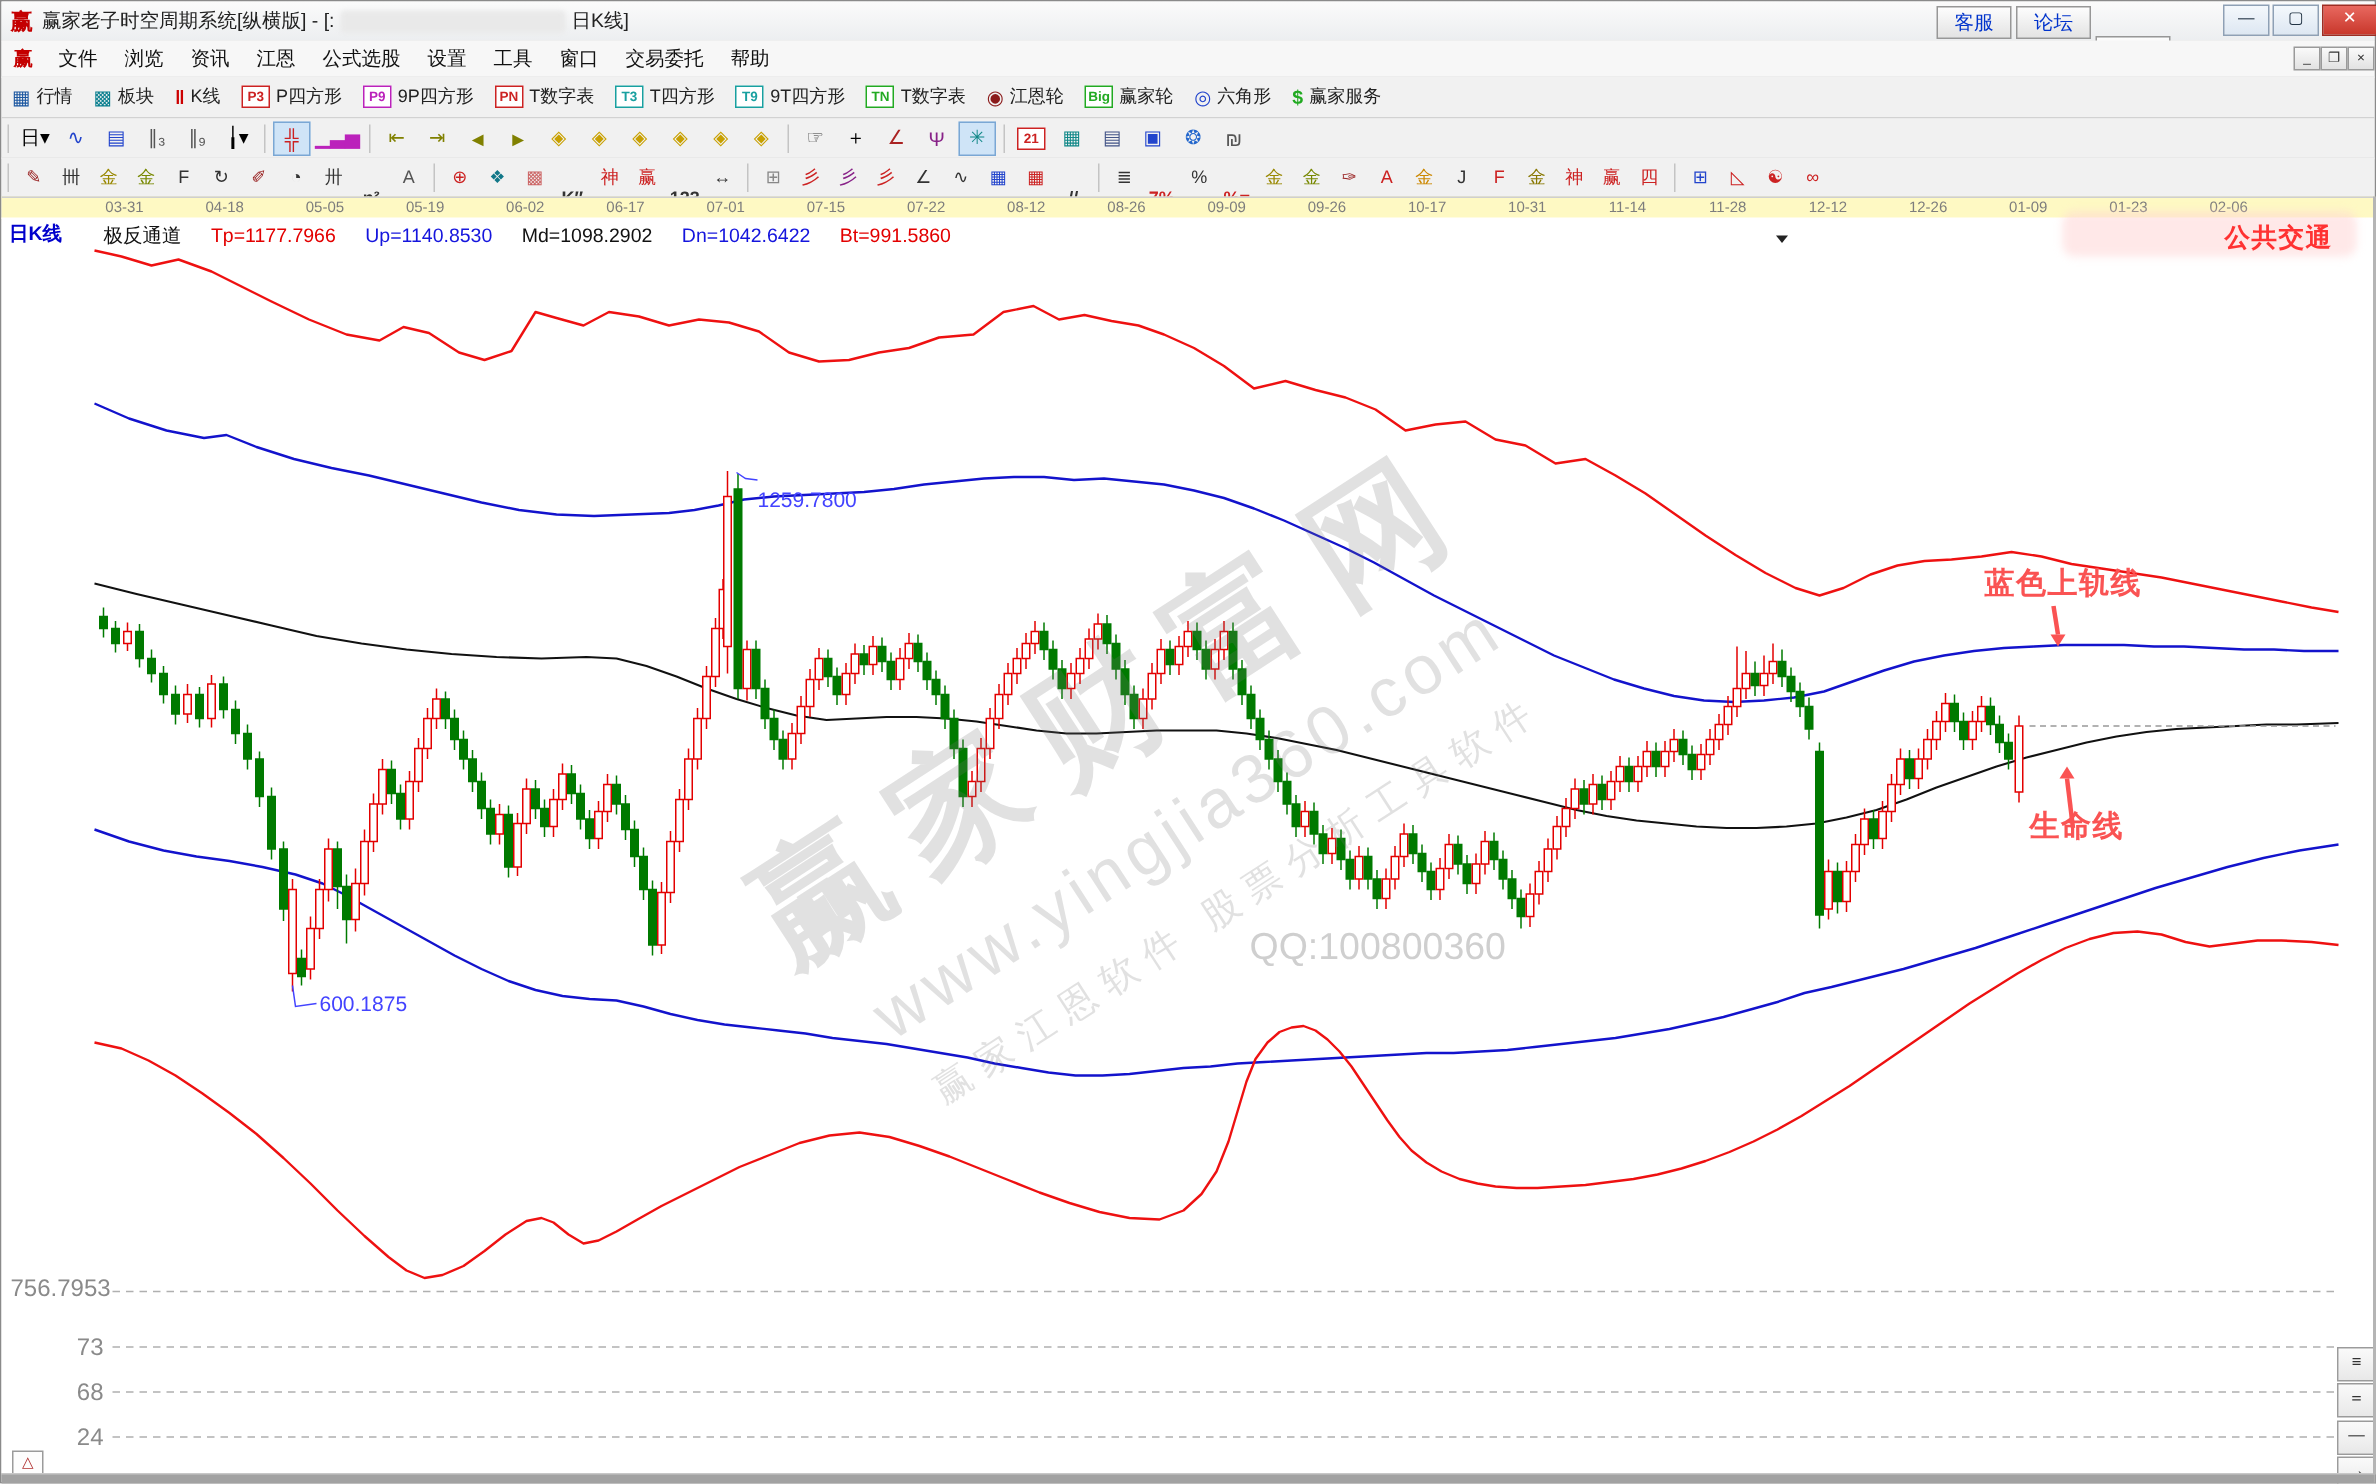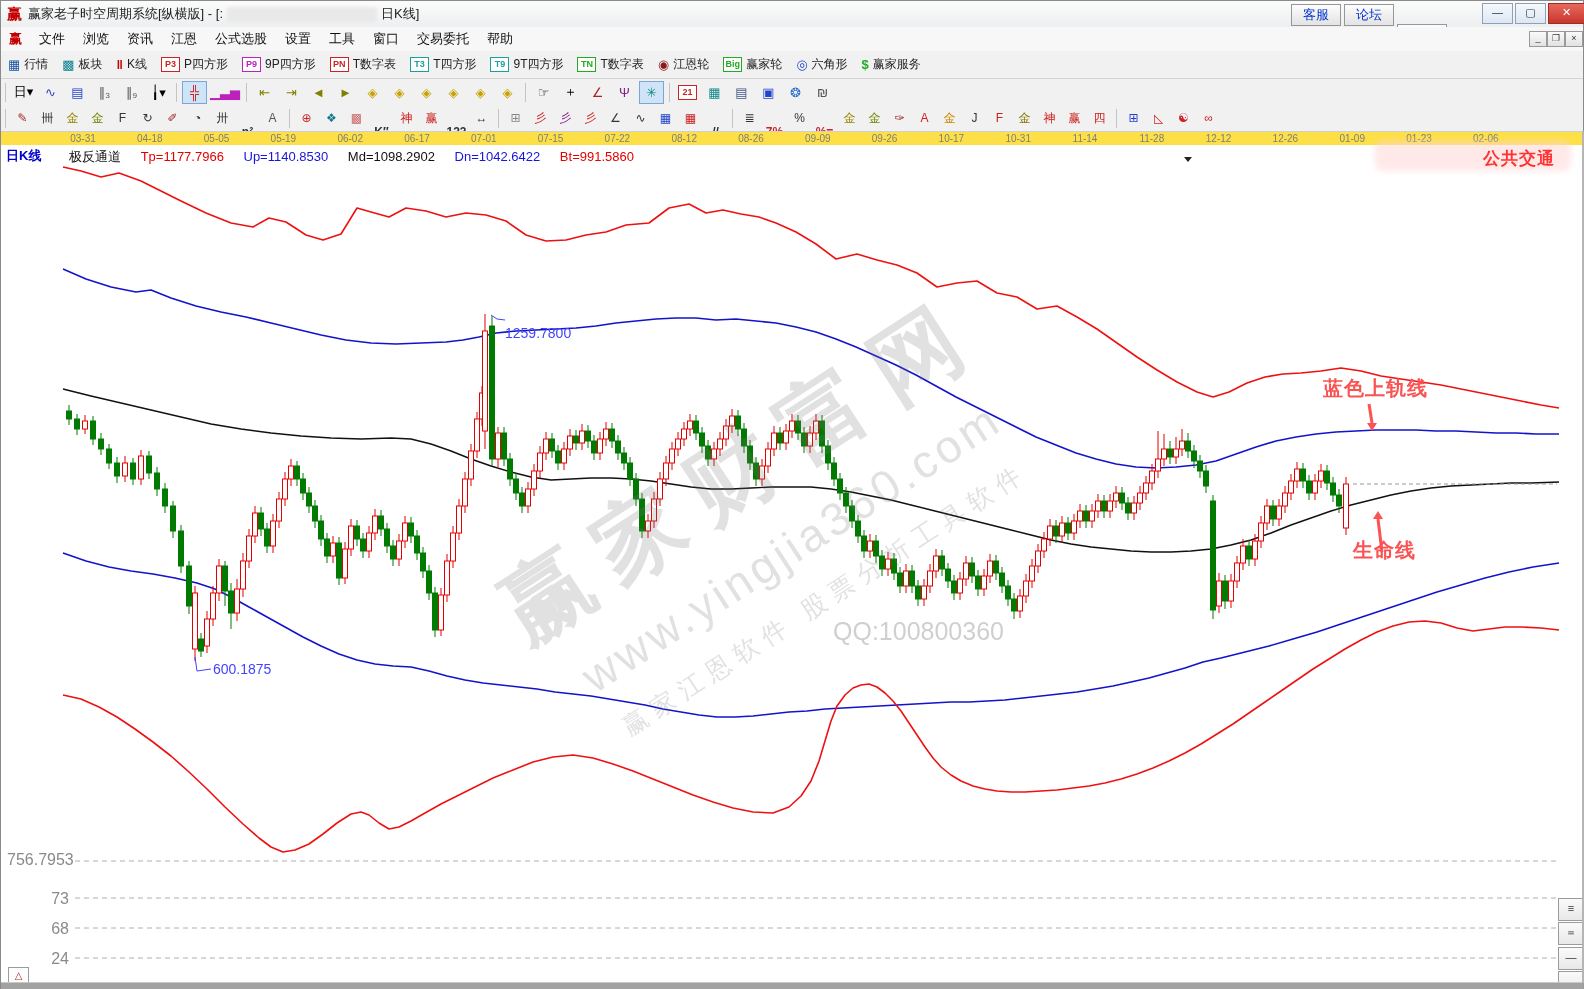--- a/index.html
+++ b/index.html
@@ -32,21 +32,21 @@
   .t1icon{font-size:13px;font-weight:bold;}
   .boxicon{display:inline-block;min-width:15px;height:13px;border:1px solid;font-size:9px;font-weight:bold;
     line-height:12px;text-align:center;padding:0 1px;background:#fff;}
   .ticon{min-width:23px;height:21px;display:flex;align-items:center;justify-content:center;
     font-size:13px;margin:0 1px;border:1px solid transparent;color:#333;}
   .ticon.sm{font-size:8px;font-weight:bold;margin-top:28px;}
   .ticon.pressed{background:#cfe4f7;border:1px solid #7aa7d4;}
   .t3 .ticon{min-width:21px;height:19px;font-size:12px;}
   .tsep{width:1px;height:19px;background:#c4c4c4;margin:0 4px;}
   
-  #datestrip{position:absolute;left:0;top:130px;width:100%;height:14px;background:#fde047;
+  #datestrip{position:absolute;left:0;top:130px;width:100%;height:14px;background:#fef9c3;
     border-top:1px solid #cfcfcf;border-bottom:1px solid #a8a8a8;}
   .dlabel{position:absolute;top:1px;font-size:10px;color:#7d7d7d;transform:translateX(-50%);white-space:nowrap;}
   
   #chart{position:absolute;left:0;top:144px;width:1584px;height:838px;background:#fff;}
   #chart-svg{position:absolute;left:0;top:0;}
   .ov{position:absolute;white-space:nowrap;}
   #lbl-period{left:5px;top:2px;color:#0000cc;font-size:13px;font-weight:bold;}
   #indicator-row{left:68px;top:3px;font-size:13px;}
   #indicator-row span{margin-right:16px;}
   #lbl-sector{right:30px;top:2px;color:#ff3232;font-size:17px;font-weight:bold;letter-spacing:1px;}

